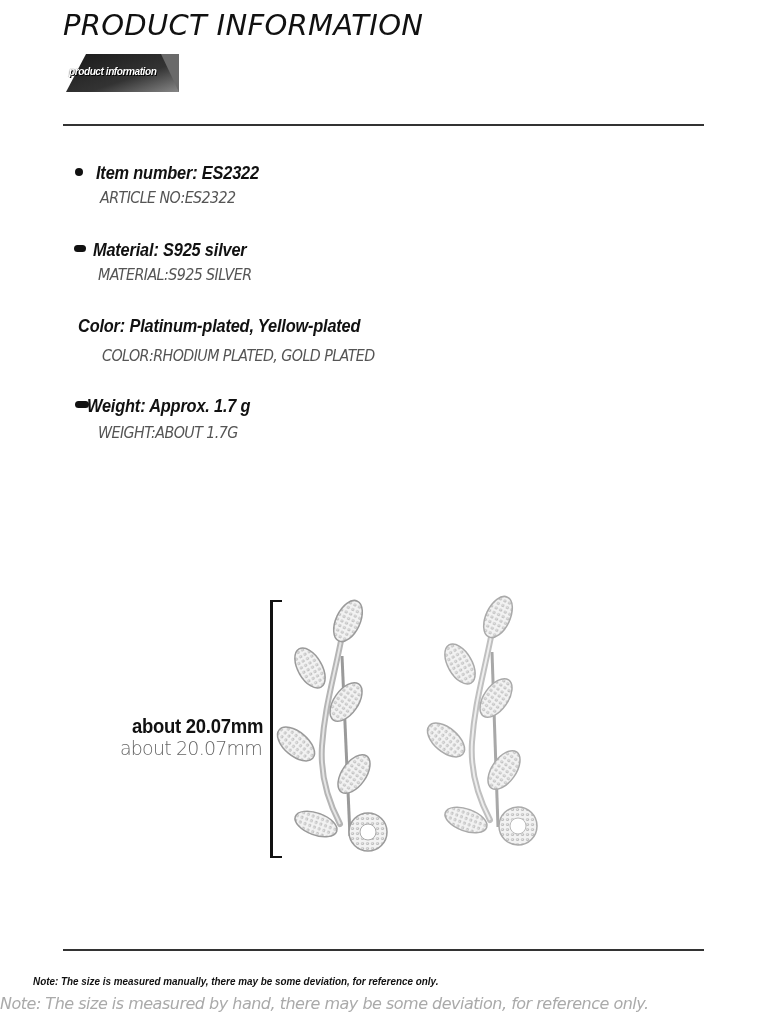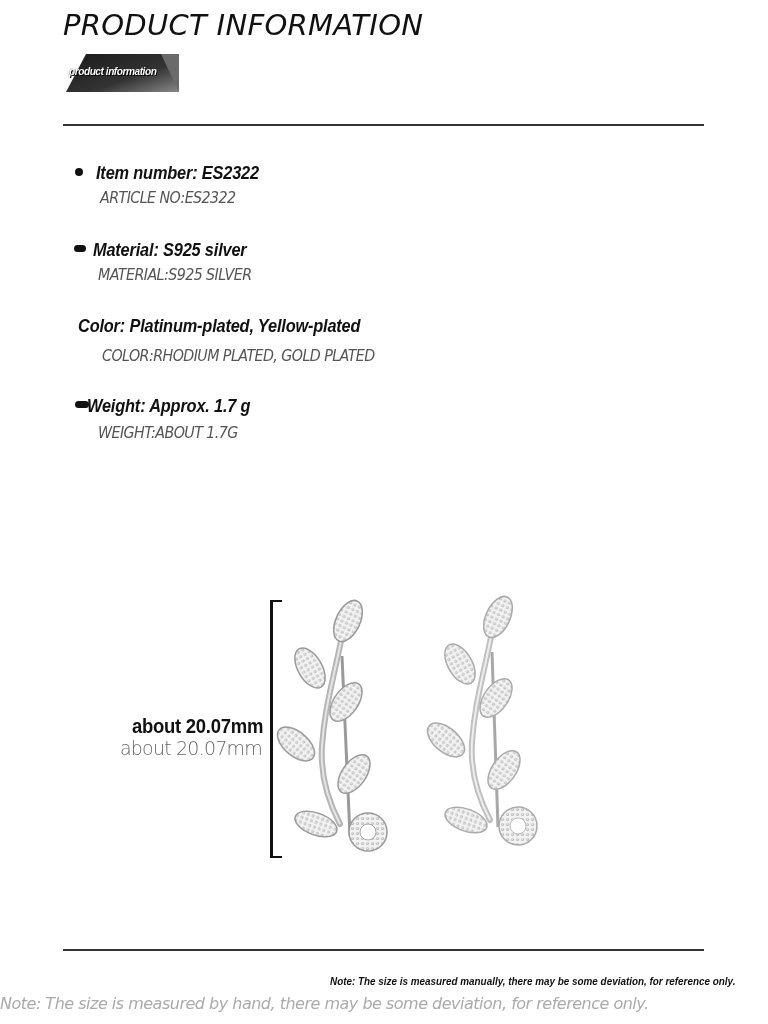--- a/index.html
+++ b/index.html
@@ -12,21 +12,21 @@
   .rule { left: 63px; width: 641px; height: 2px; background: #333; }
   .spec { left: 0; }
   .bullet { position: absolute; width: 8px; height: 8px; border-radius: 50%; background: #111; }
   .bullet.smudge { width: 12px; height: 7px; border-radius: 4px; filter: blur(0.6px); }
   .spec-main { position: absolute; font-family: "Liberation Sans", sans-serif; font-weight: 700; font-size: 19px; color: #111; white-space: nowrap; transform: scaleX(0.86); transform-origin: left center; letter-spacing: -0.2px; }
   .spec-sub { position: absolute; font-family: "DejaVu Sans", sans-serif; font-size: 15px; color: #555; font-weight: 300; white-space: nowrap; letter-spacing: -0.6px; transform: scaleX(0.95); transform-origin: left center; }
   .dim-bracket { position: absolute; left: 270px; top: 600px; width: 12px; height: 258px; border-left: 3px solid #111; border-top: 2px solid #111; border-bottom: 2px solid #111; box-sizing: border-box; }
   .dim-main { position: absolute; left: 132px; top: 714px; font-family: "Liberation Sans", sans-serif; font-weight: 700; font-size: 21px; color: #111; white-space: nowrap; transform: scaleX(0.88); transform-origin: left center; letter-spacing: -0.3px; }
   .dim-sub { position: absolute; left: 120px; top: 737px; font-family: "DejaVu Sans", sans-serif; font-size: 19px; color: #666; font-weight: 300; white-space: nowrap; letter-spacing: -0.8px; }
   .earring { position: absolute; }
-  .note-main { left: 0; width: 768px; top: 975px; text-align: right; font-family: "Liberation Sans", sans-serif; font-weight: 700; font-size: 11.5px; color: #111; white-space: nowrap; }
+  .note-main { left: 0; width: 768px; top: 975px; text-align: left; font-family: "Liberation Sans", sans-serif; font-weight: 700; font-size: 11.5px; color: #111; white-space: nowrap; }
   .note-main span { display: inline-block; transform: scaleX(0.86); }
   .note-sub { left: 0; width: 644px; top: 994px; text-align: right; font-family: "DejaVu Sans", sans-serif; font-size: 16px; color: #aaa; white-space: nowrap; letter-spacing: -0.5px; }
 </style>
 </head>
 <body>
 
 <div class="abs title">PRODUCT INFORMATION</div>
 
 <div class="abs badge">
   <svg width="113" height="38" viewBox="0 0 113 38">

